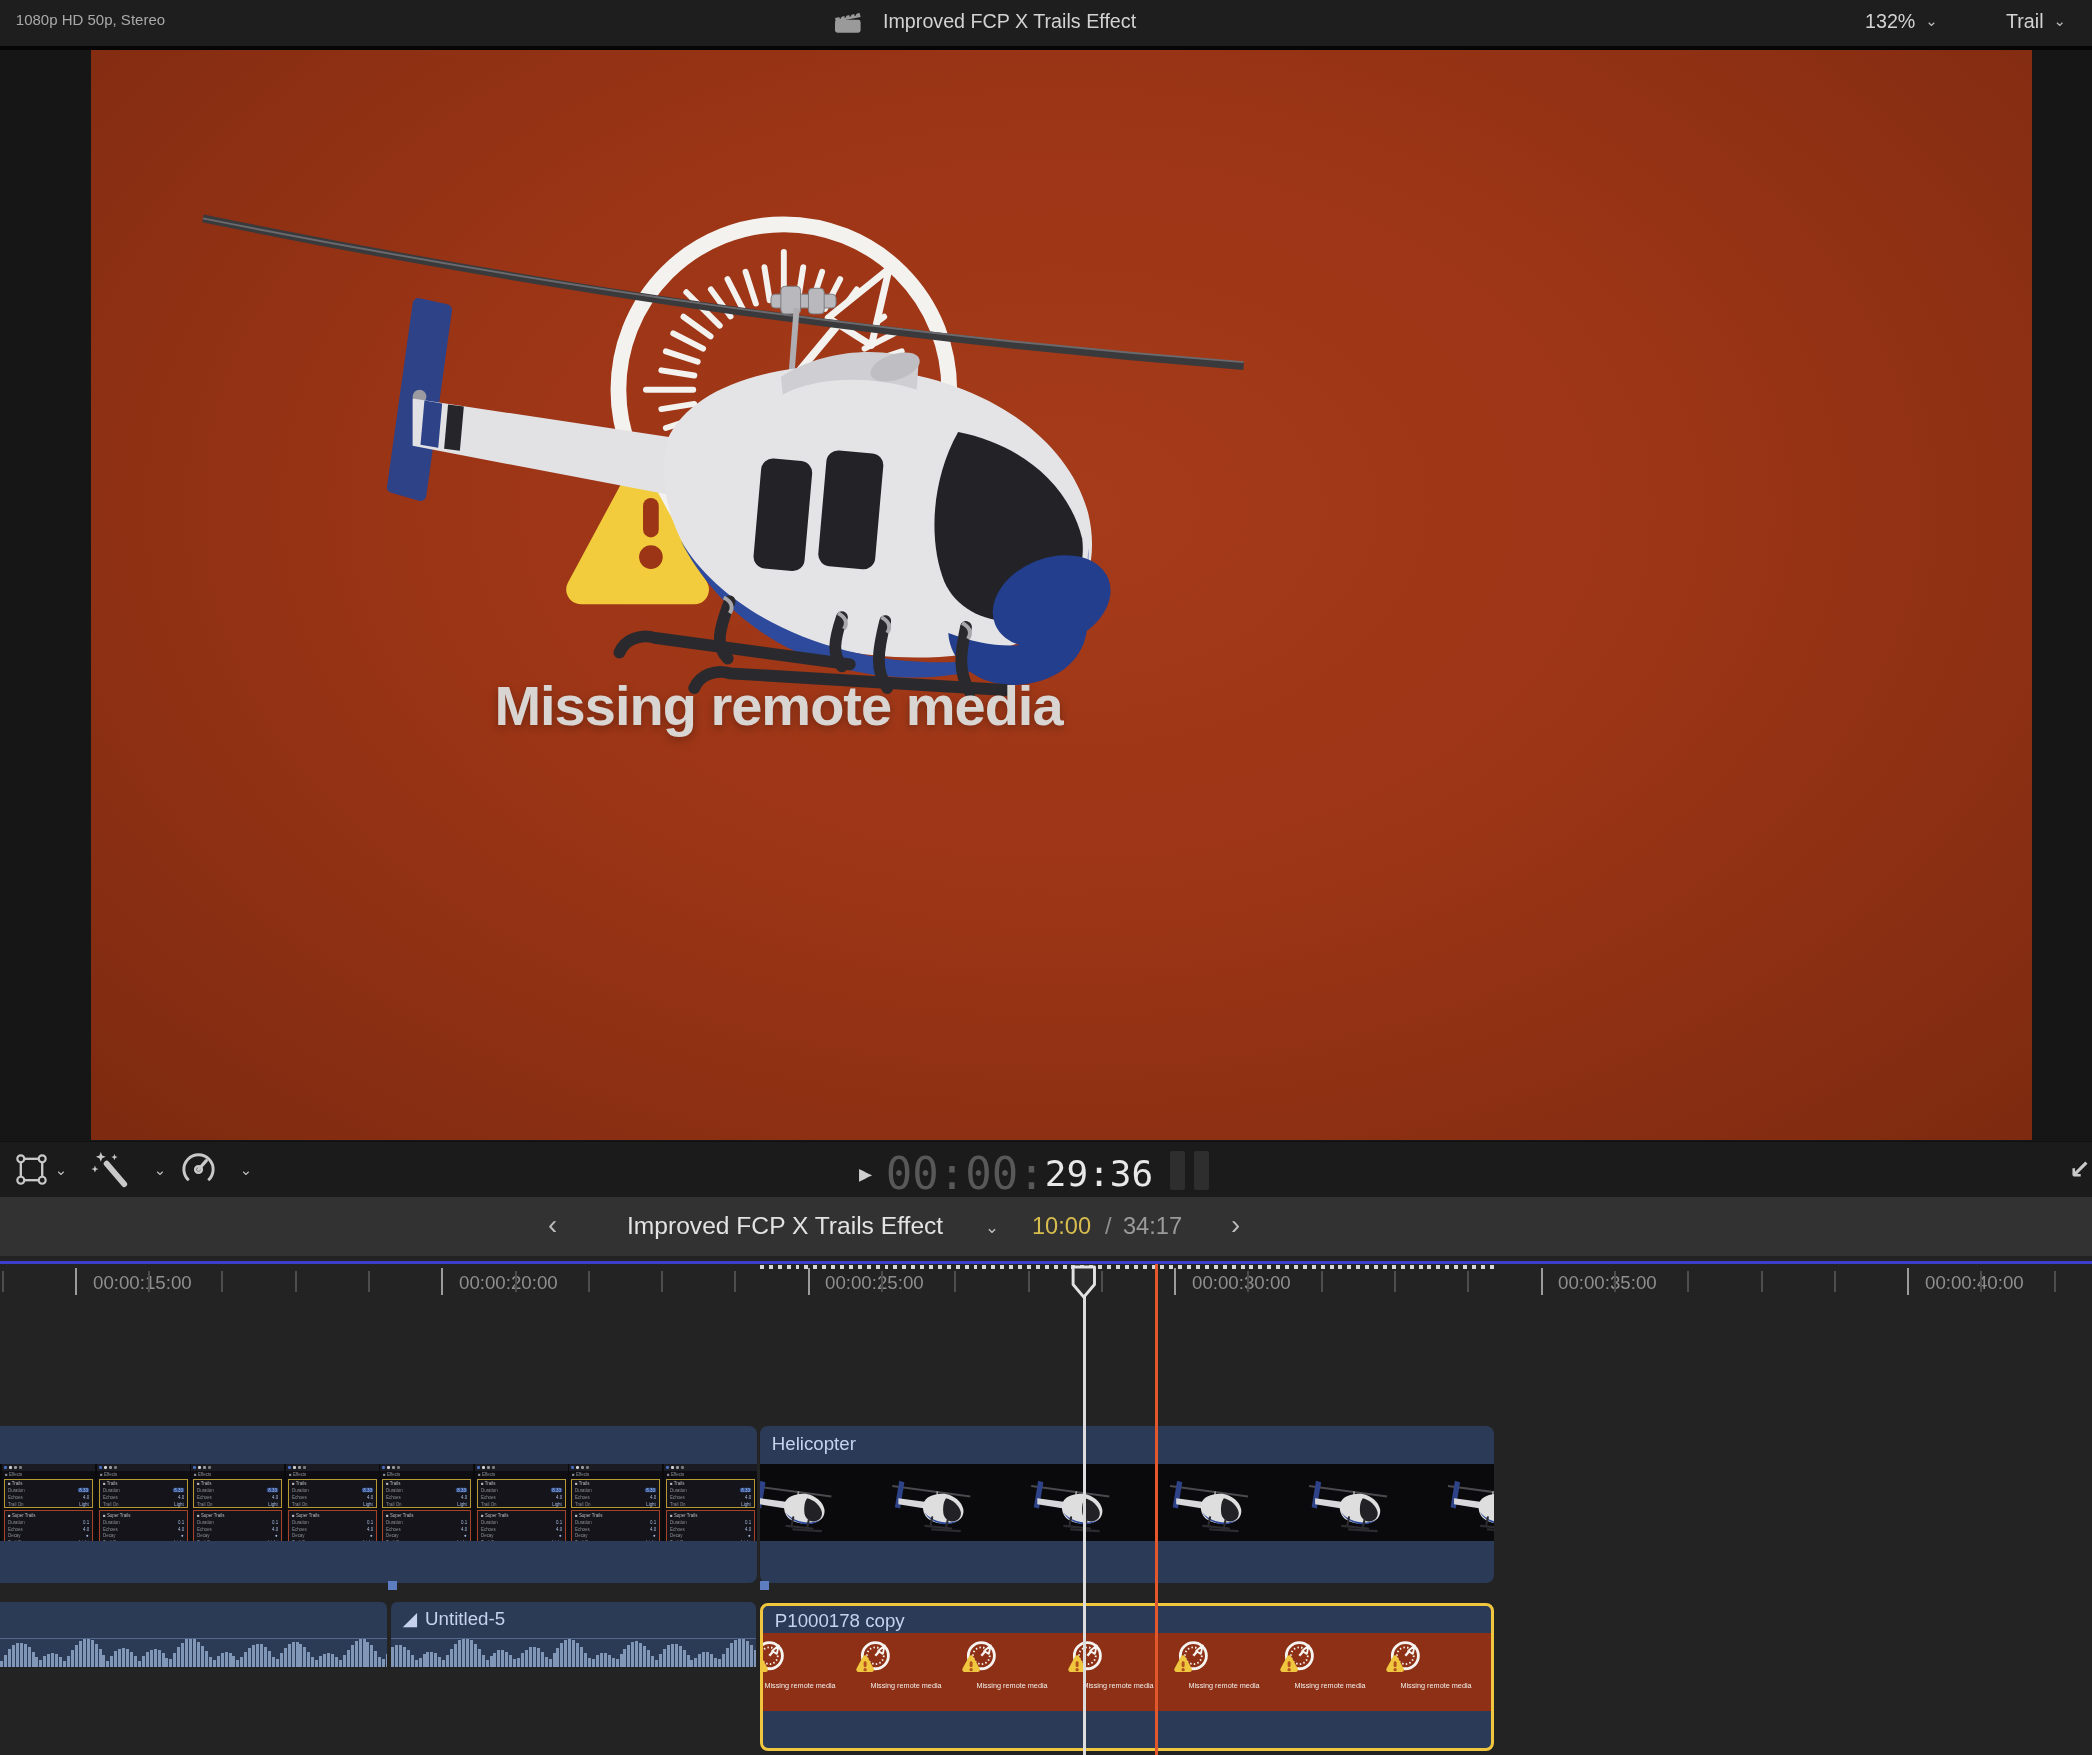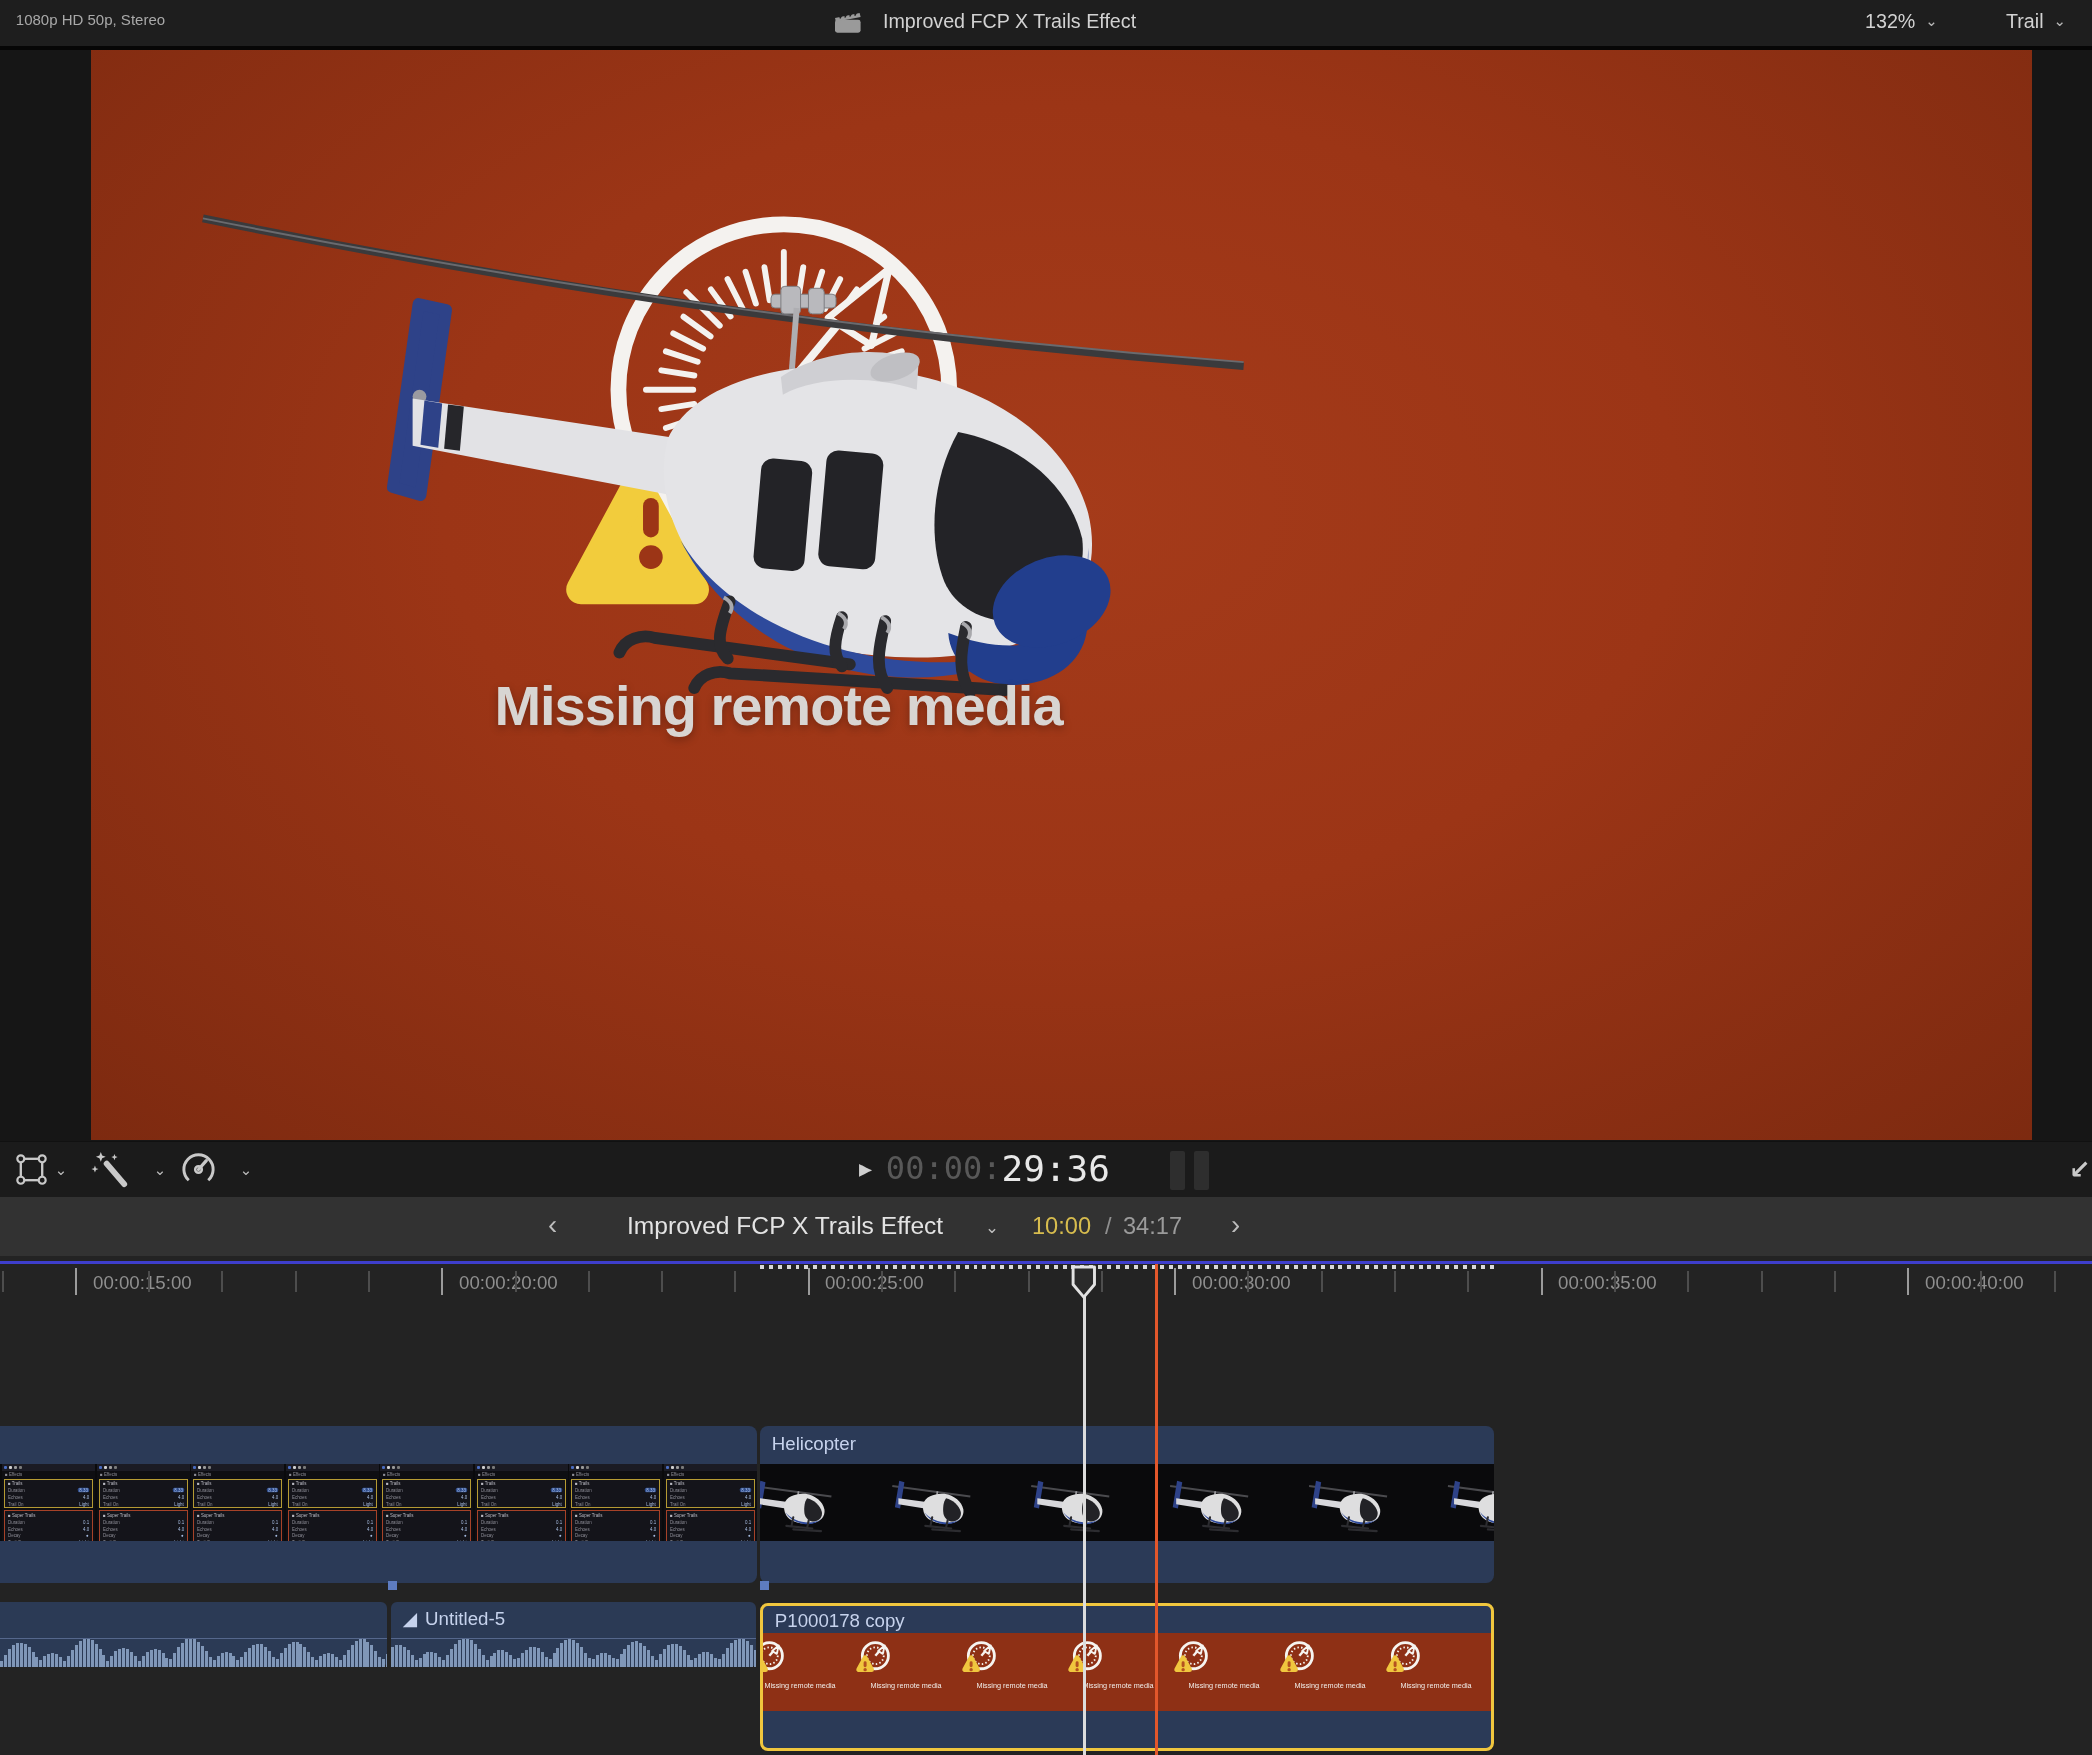--- a/index.html
+++ b/index.html
@@ -24,21 +24,21 @@
           background:radial-gradient(ellipse at 50% 42%, #a53b1a 0%, #9c3516 45%, #7d2a10 100%);}
   #missing-msg{left:0;top:623px;width:1375px;text-align:center;
      font-size:56px;font-weight:bold;letter-spacing:-1px;color:#d8d5d2;
      text-shadow:0 3px 8.9px rgba(0,0,0,.28);}
 
   
   #transport{left:0;top:1142px;width:2092px;height:55px;background:#1b1b1b;}
   .tool{top:7.9px;height:39px;display:flex;align-items:center;gap:5.9px;color:#c9c9c9;}
   #timecode{left:859px;top:5.9px;display:flex;align-items:center;font-family:"DejaVu Sans Mono","Liberation Mono",monospace;}
   #play-icon{color:#cfcfcf;font-size:21.7px;margin-right:13.8px;}
-  .tc-dim{font-size:32px;color:#585858;}
+  .tc-dim{font-size:44px;color:#585858;}
   .tc-lit{font-size:36px;color:#e8e8e8;}
   .meter{top:8.9px;width:14.8px;height:39px;background:#2e2e2e;border-radius:2px;}
   #expand-arrow{left:2069px;top:11.8px;color:#c9c9c9;font-size:25.6px;font-weight:bold;}
 
   
   #navrow{left:0;top:1197px;width:2092px;height:59px;background:#323232;}
   #navrow .navchev{font-size:27.6px;color:#bdbdbd;top:11.8px;}
   #nav-title{left:627px;top:14.8px;font-size:24.6px;color:#e3e3e3;}
   #nav-title-chev{left:985px;top:19.7px;font-size:16.7px;color:#bdbdbd;}
   #nav-pos{left:1032px;top:15.8px;font-size:23.6px;}

